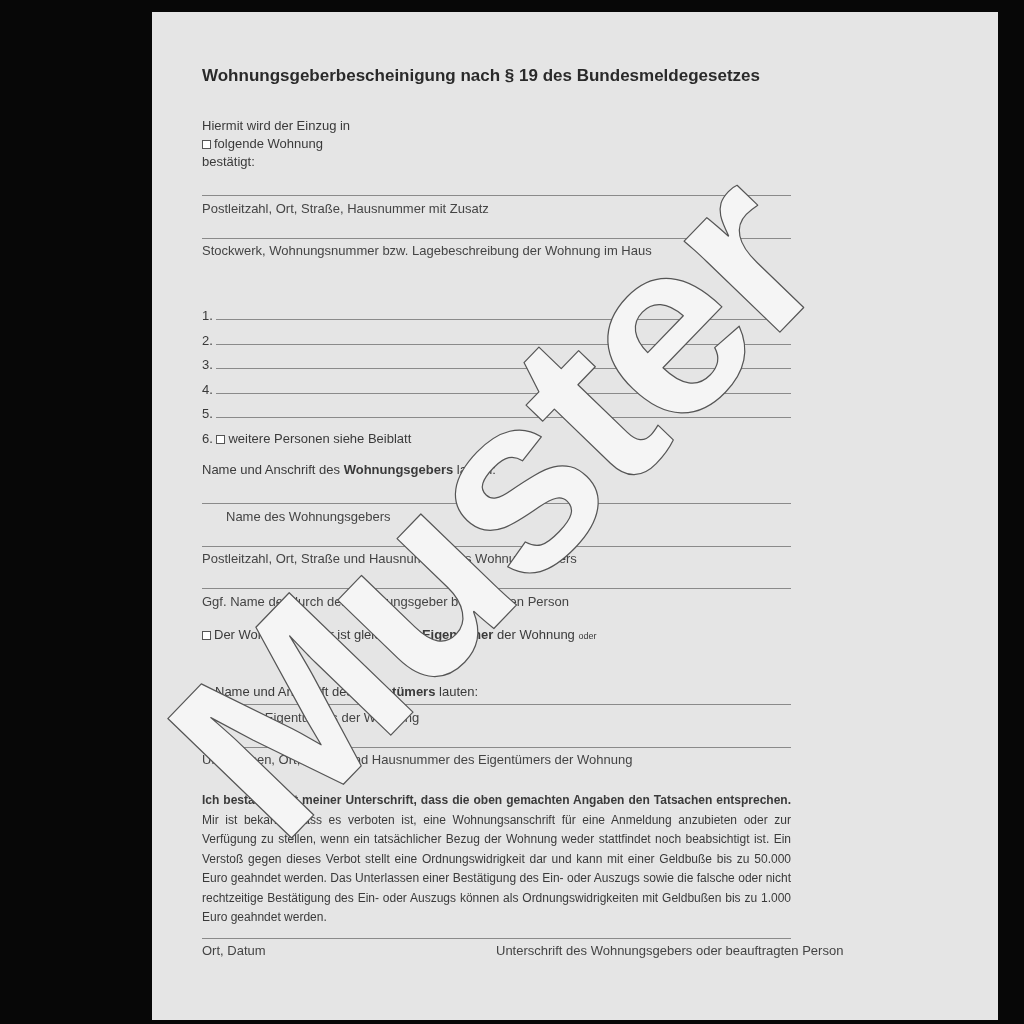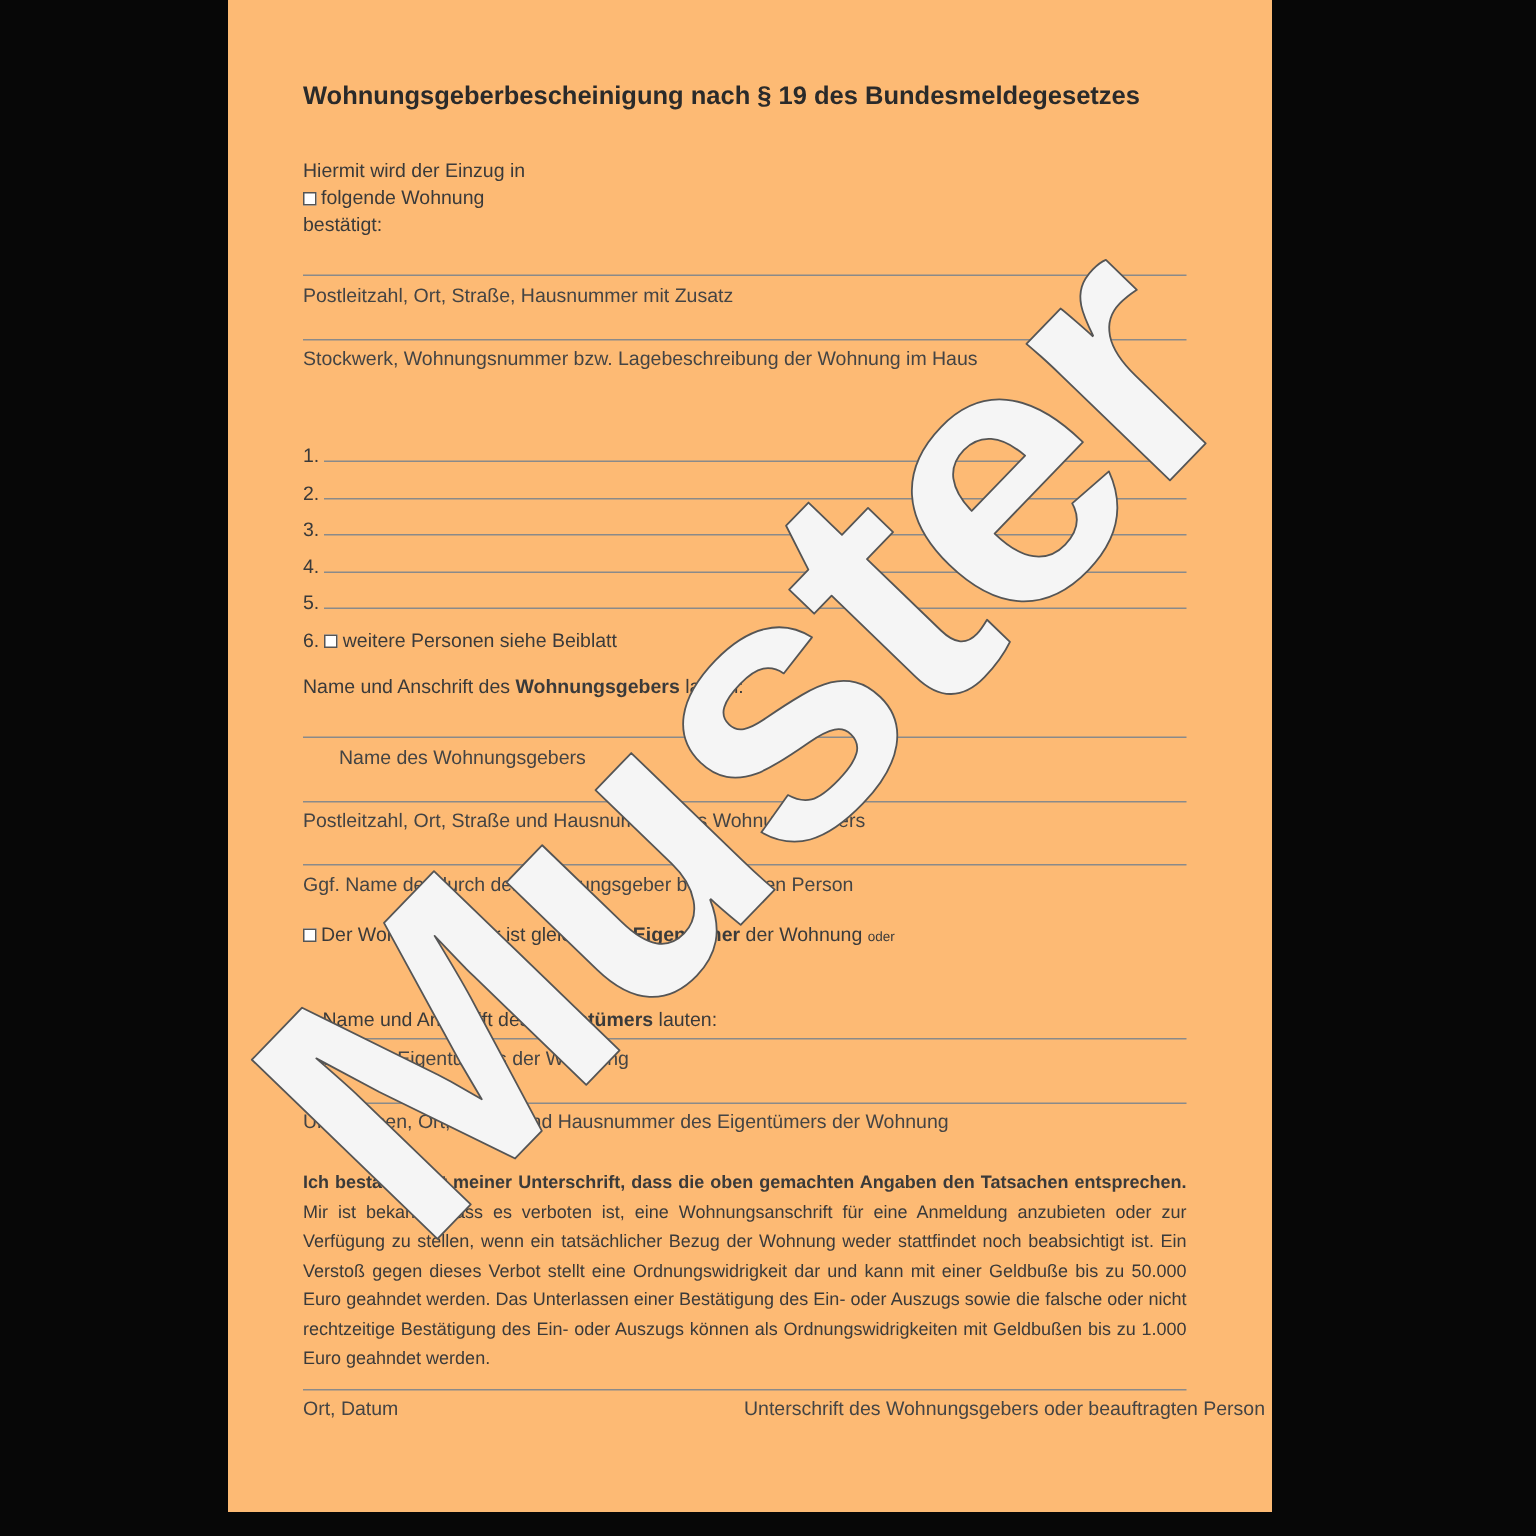--- a/index.html
+++ b/index.html
@@ -6,23 +6,23 @@
     body {
       width: 1024px; height: 1024px;
       background: #070707;
       position: relative;
       overflow: hidden;
       font-family: "Liberation Sans", sans-serif;
       color: #333;
     }
     .page {
       position: absolute;
-      left: 152px; top: 0;
-      width: 696px; height: 1008px;
-      background: #fdba74;
+      left: 152px; top: 12px;
+      width: 846px; height: 1008px;
+      background: #e5e5e5;
       overflow: hidden;
     }
     .abs { position: absolute; white-space: nowrap; }
     .title {
       left: 50px; top: 54px;
       font-size: 17px; font-weight: bold; color: #2a2a2a;
     }
     .t13 { font-size: 13px; color: #3a3a3a; }
     .t7 { font-size: 13px; color: #444; }
     .small { font-size: 7.5px; }

